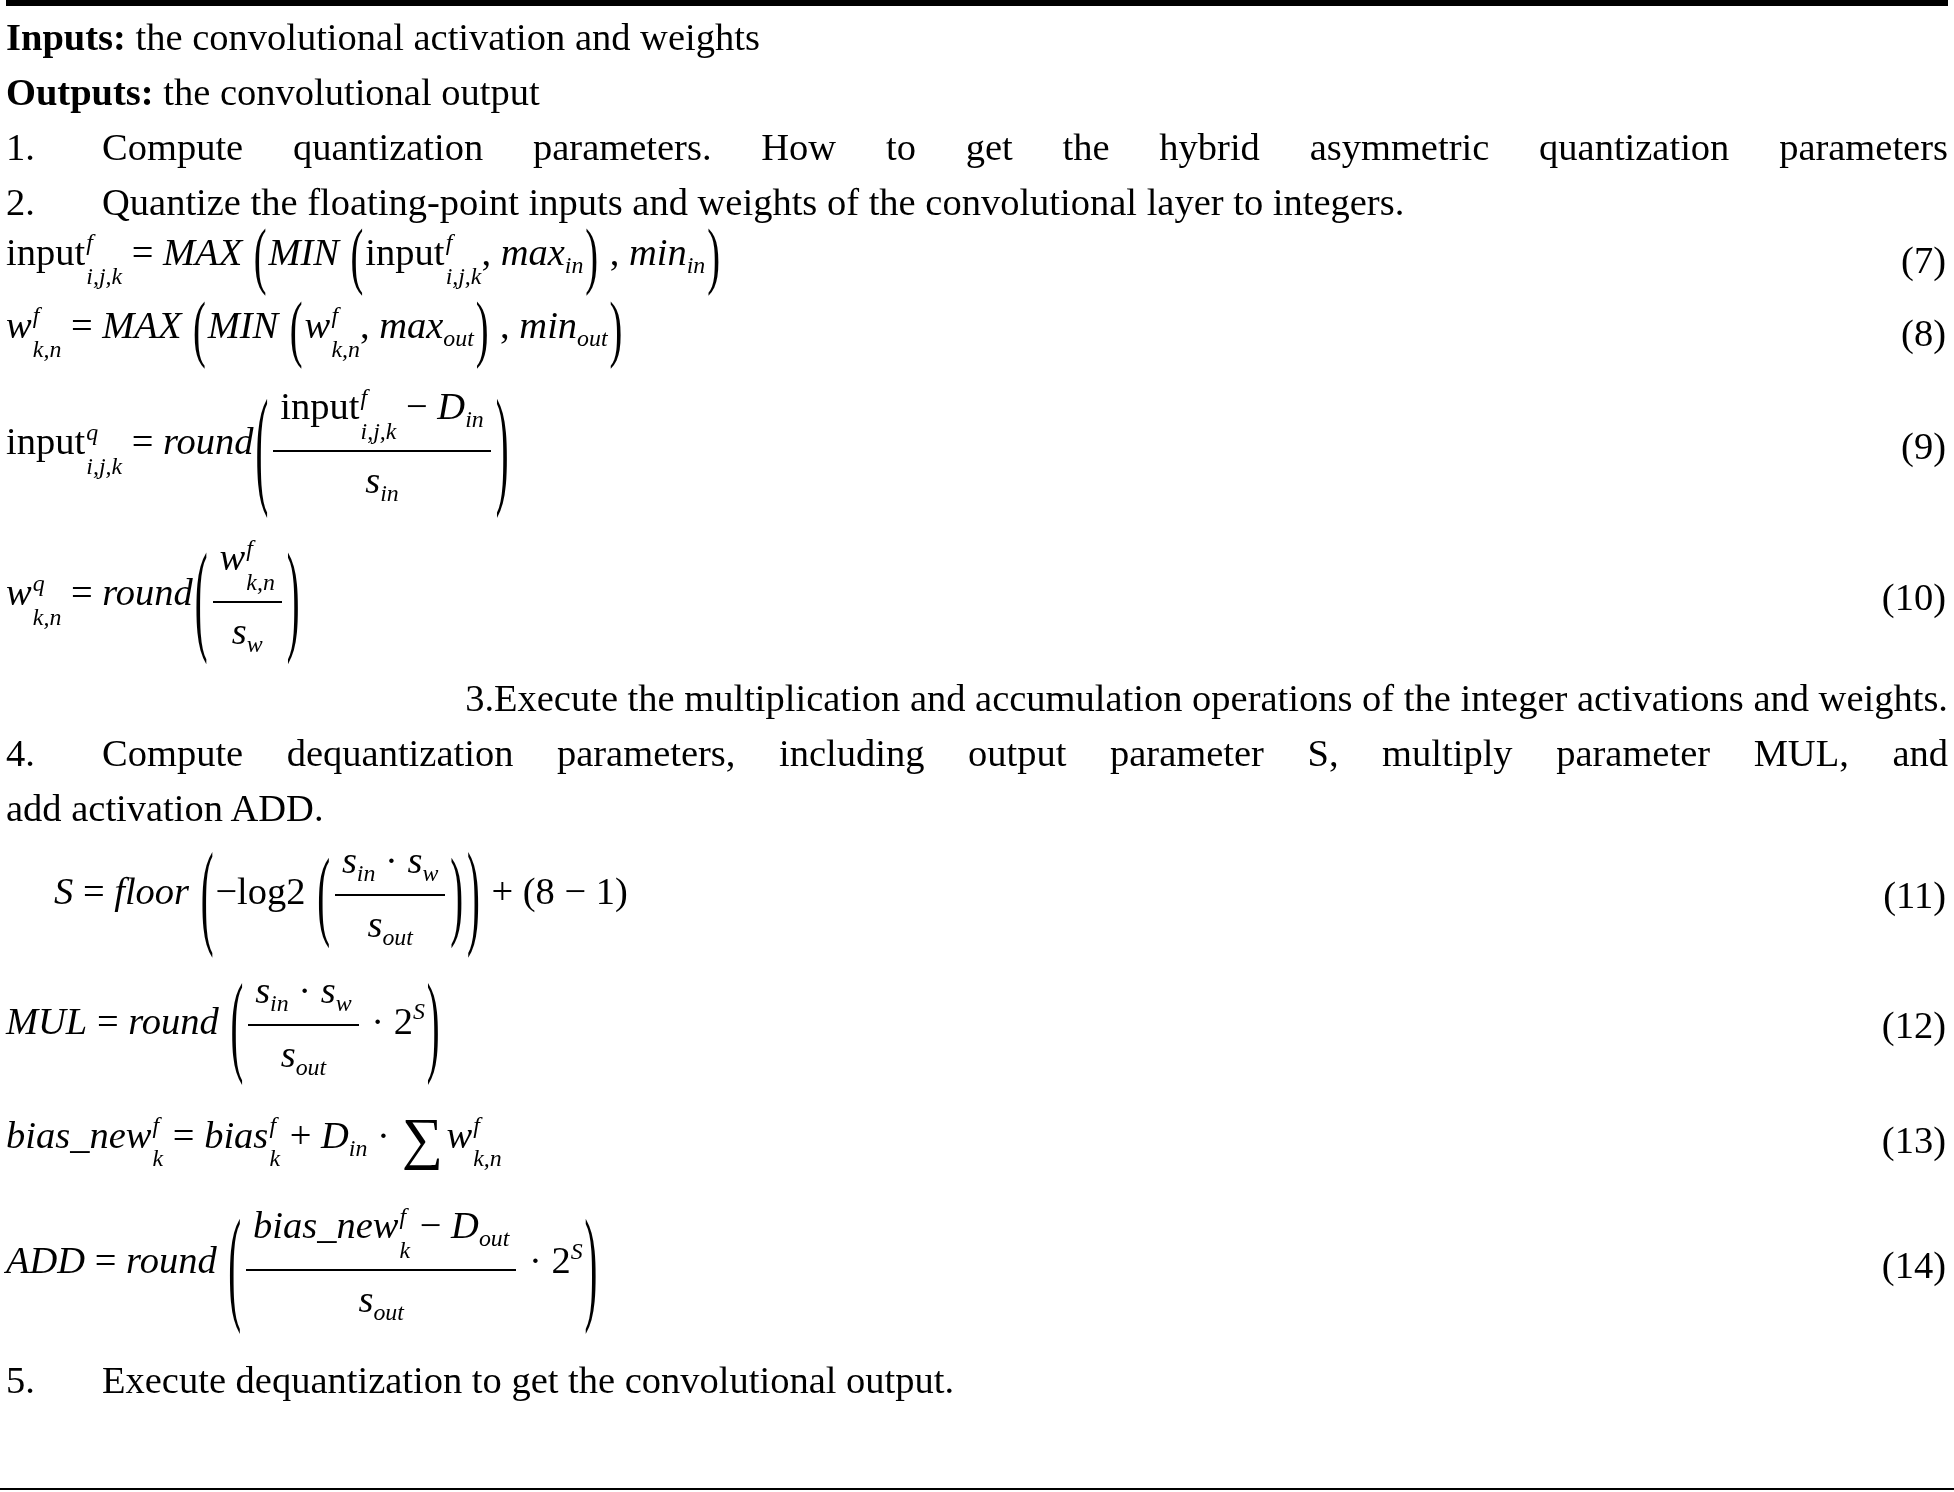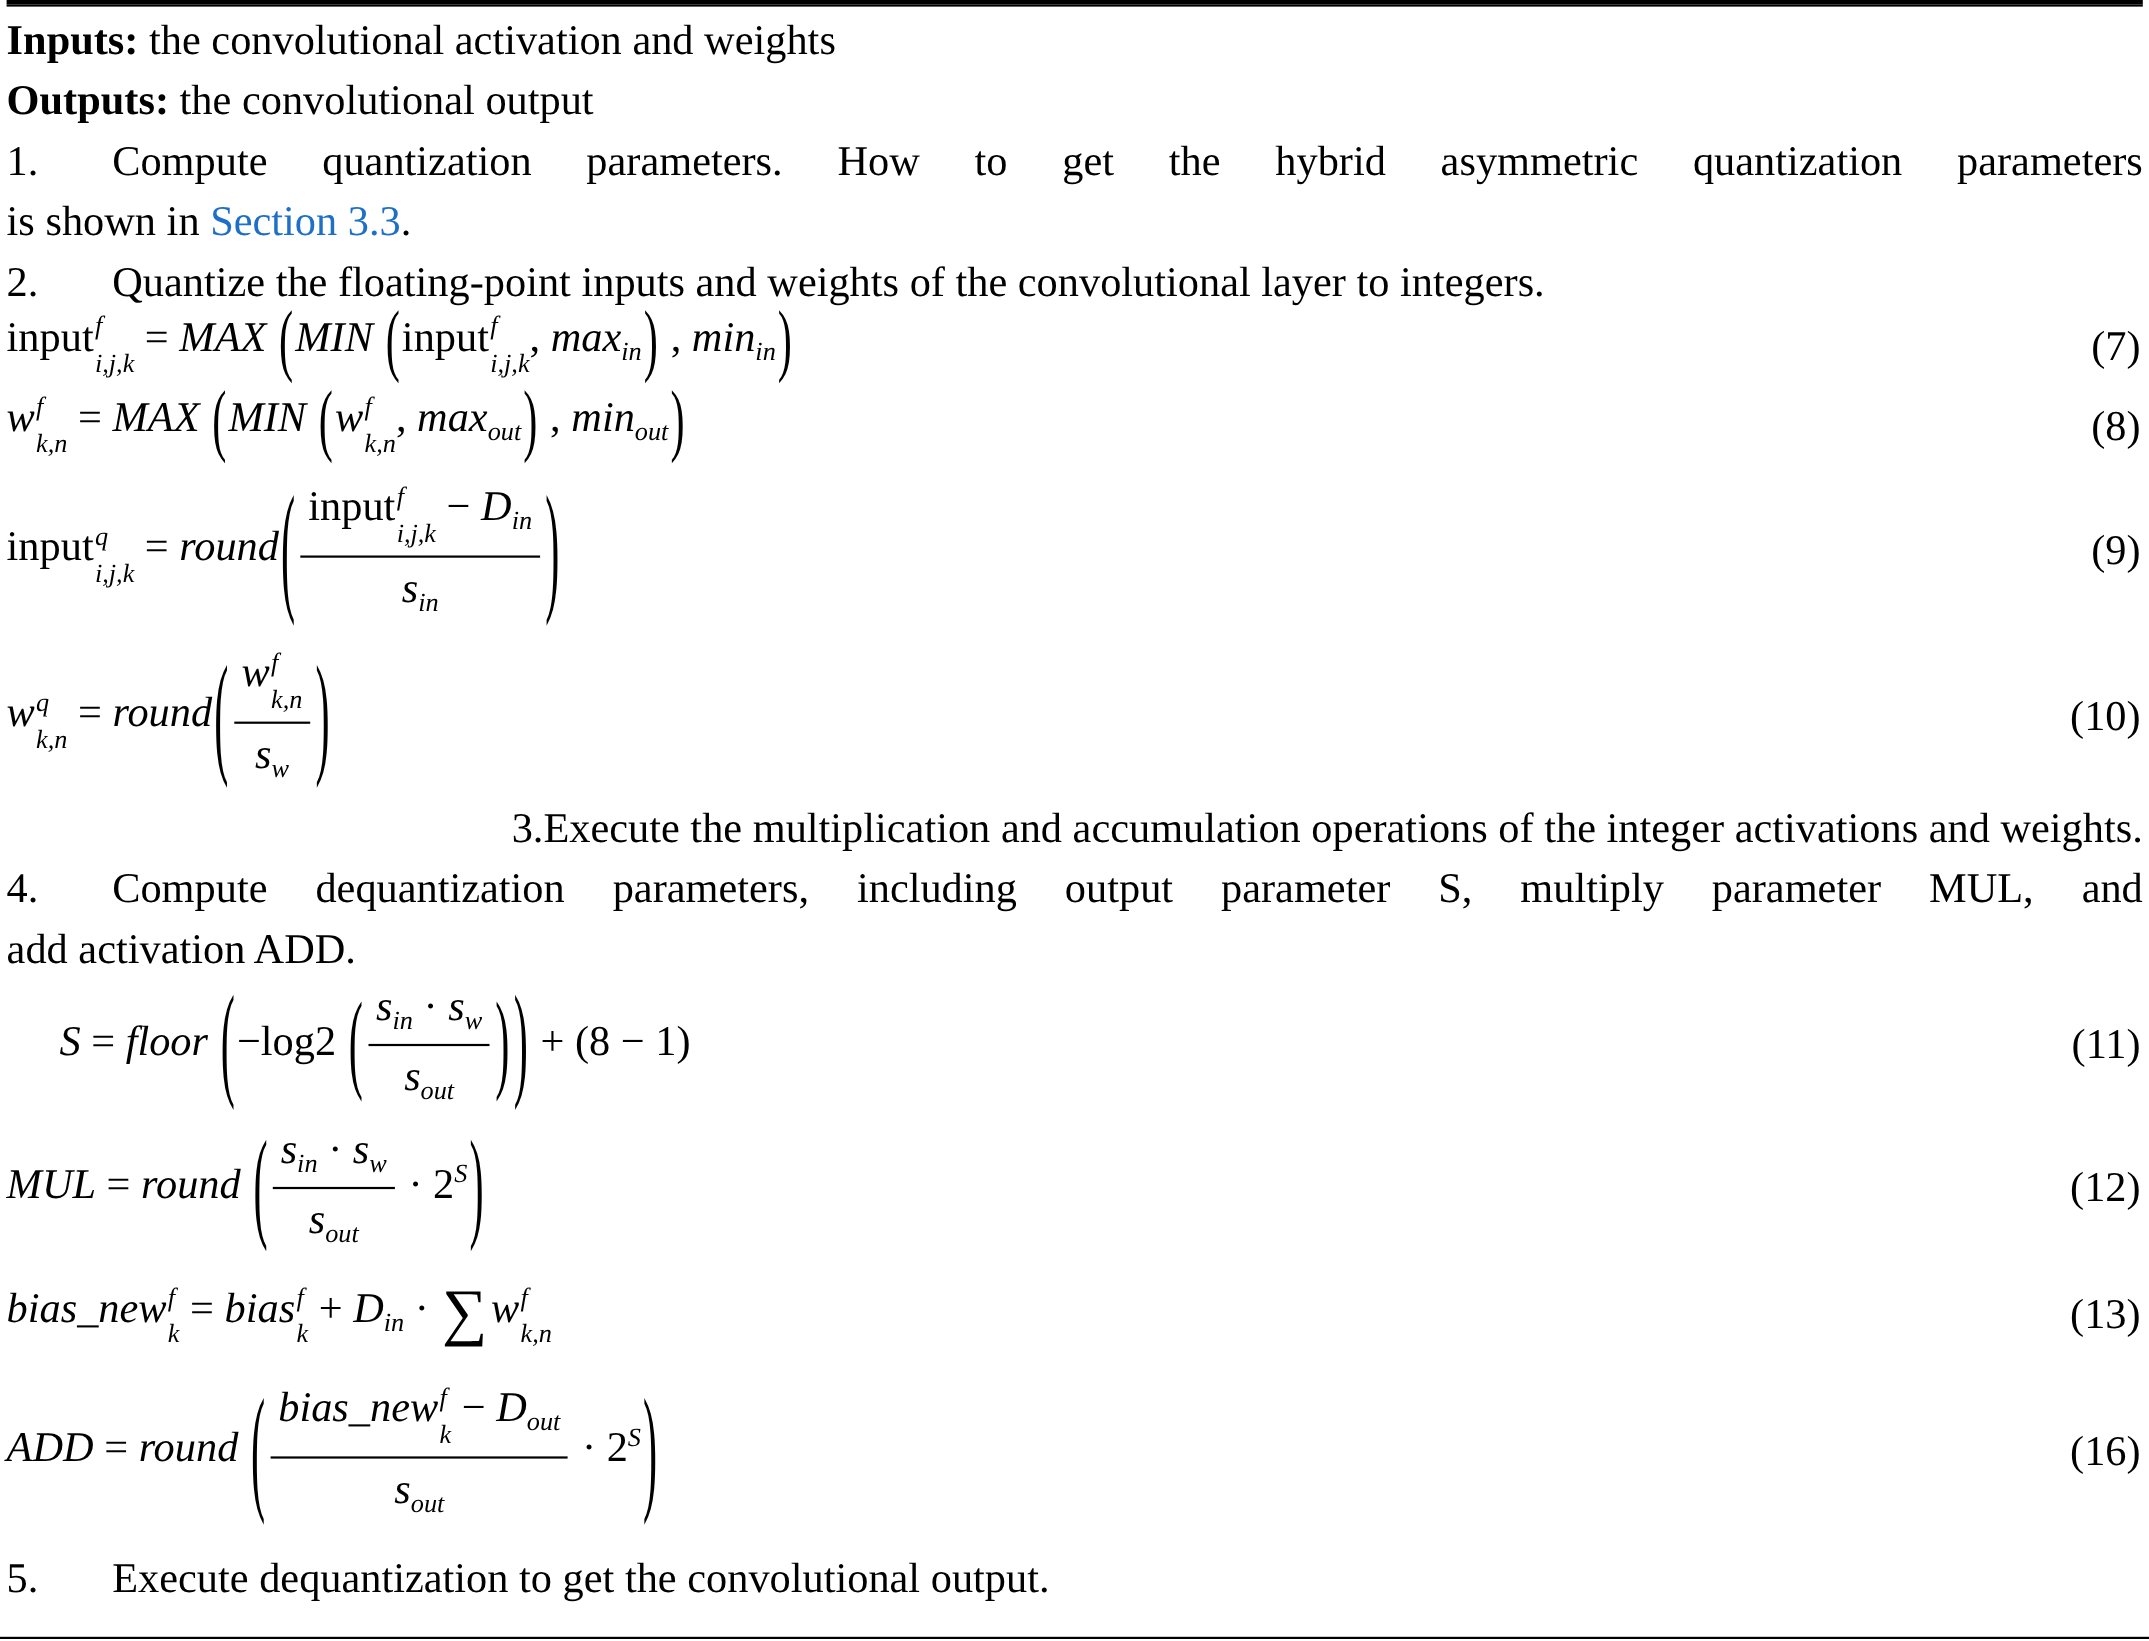--- a/index.html
+++ b/index.html
@@ -50,21 +50,20 @@
 </head>
 <body>
 
 <div class="algo">
   <hr class="rule rule-top">
   <hr class="rule rule-mid">
   <div id="body-rows">
       <div class="line" data-row="inputs-line"><span class="bold">Inputs:</span><span> the convolutional activation and weights</span></div>
       <div class="line" data-row="outputs-line"><span class="bold">Outputs:</span><span> the convolutional output</span></div>
       <div class="line jlast" data-row="step-1-line-1"><span class="num">1.</span><span>Compute quantization parameters. How to get the hybrid asymmetric quantization parameters</span></div>
-      <div class="line" data-row="step-1-line-2"><span>is shown in </span><span style="color: rgb(30, 111, 200);">Section 3.3</span><span>.</span></div>
       <div class="line" data-row="step-2-line-1"><span class="num">2.</span><span>Quantize the floating-point inputs and weights of the convolutional layer to integers.</span></div>
       <div class="eqrow" data-row="eq-7">
         <span class="meq"><span class="m-u">input</span><span class="ss"><span class="up"><span class="m-i">f</span></span><span class="dn"><span class="m-i">i,j,k</span></span></span><span class="m-u"> = </span><span class="m-i">MAX </span><span class="par m-u" style="transform: scaleY(1.9);">(</span><span class="m-i">MIN </span><span class="par m-u" style="transform: scaleY(1.9);">(</span><span class="m-u">input</span><span class="ss"><span class="up"><span class="m-i">f</span></span><span class="dn"><span class="m-i">i,j,k</span></span></span><span class="m-u">, </span><span class="m-i">max</span><span class="sb">in</span><span class="par m-u" style="transform: scaleY(1.9);">)</span><span class="m-u"> , </span><span class="m-i">min</span><span class="sb">in</span><span class="par m-u" style="transform: scaleY(1.9);">)</span></span>
         <span class="eqnum">(7)</span>
       </div>
       <div class="eqrow" data-row="eq-8">
         <span class="meq"><span class="m-i">w</span><span class="ss"><span class="up"><span class="m-i">f</span></span><span class="dn"><span class="m-i">k,n</span></span></span><span class="m-u"> = </span><span class="m-i">MAX </span><span class="par m-u" style="transform: scaleY(1.9);">(</span><span class="m-i">MIN </span><span class="par m-u" style="transform: scaleY(1.9);">(</span><span class="m-i">w</span><span class="ss"><span class="up"><span class="m-i">f</span></span><span class="dn"><span class="m-i">k,n</span></span></span><span class="m-u">, </span><span class="m-i">max</span><span class="sb">out</span><span class="par m-u" style="transform: scaleY(1.9);">)</span><span class="m-u"> , </span><span class="m-i">min</span><span class="sb">out</span><span class="par m-u" style="transform: scaleY(1.9);">)</span></span>
         <span class="eqnum">(8)</span>
       </div>
       <div class="eqrow" data-row="eq-9">
@@ -85,18 +84,18 @@
       <div class="eqrow" data-row="eq-12">
         <span class="meq"><span class="m-i">MUL</span><span class="m-u"> = </span><span class="m-i">round </span><span class="par m-u" style="transform: scaleY(2.9);">(</span><span class="fr"><span class="n"><span class="m-i">s</span><span class="sb">in</span><span class="m-u"> · </span><span class="m-i">s</span><span class="sb">w</span></span><span class="d"><span class="m-i">s</span><span class="sb">out</span></span></span><span class="m-u"> · 2</span><span class="sp2">S</span><span class="par m-u" style="transform: scaleY(2.9);">)</span></span>
         <span class="eqnum">(12)</span>
       </div>
       <div class="eqrow" data-row="eq-13">
         <span class="meq"><span class="m-i">bias_new</span><span class="ss"><span class="up"><span class="m-i">f</span></span><span class="dn"><span class="m-i">k</span></span></span><span class="m-u"> = </span><span class="m-i">bias</span><span class="ss"><span class="up"><span class="m-i">f</span></span><span class="dn"><span class="m-i">k</span></span></span><span class="m-u"> + </span><span class="m-i">D</span><span class="sb">in</span><span class="m-u"> · </span><span class="sum">∑</span><span class="m-i">w</span><span class="ss"><span class="up"><span class="m-i">f</span></span><span class="dn"><span class="m-i">k,n</span></span></span></span>
         <span class="eqnum">(13)</span>
       </div>
       <div class="eqrow" data-row="eq-14">
         <span class="meq"><span class="m-i">ADD</span><span class="m-u"> = </span><span class="m-i">round </span><span class="par m-u" style="transform: scaleY(3.3);">(</span><span class="fr"><span class="n"><span class="m-i">bias_new</span><span class="ss"><span class="up"><span class="m-i">f</span></span><span class="dn"><span class="m-i">k</span></span></span><span class="m-u"> − </span><span class="m-i">D</span><span class="sb">out</span></span><span class="d"><span class="m-i">s</span><span class="sb">out</span></span></span><span class="m-u"> · 2</span><span class="sp2">S</span><span class="par m-u" style="transform: scaleY(3.3);">)</span></span>
-        <span class="eqnum">(16)</span>
+        <span class="eqnum">(14)</span>
       </div>
       <div class="line" data-row="step-5-line-1"><span class="num">5.</span><span>Execute dequantization to get the convolutional output.</span></div>
     </div>
   <hr class="rule rule-bottom">
 </div>
 
 </body></html>

